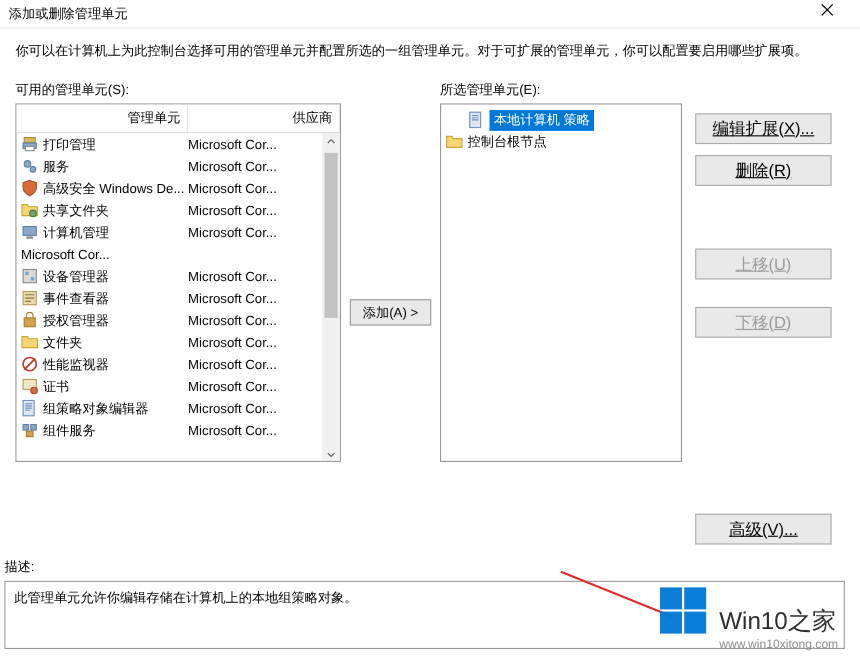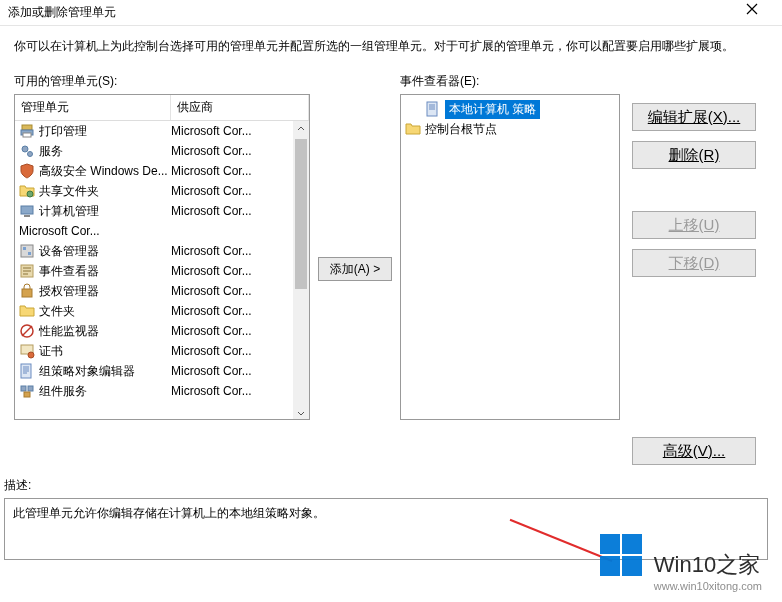--- a/index.html
+++ b/index.html
@@ -48,20 +48,21 @@
 }
 .listhead {
   display:flex;
   background:#fff;
   border-bottom:1px solid #ddd;
 }
 .listhead div {
   padding:4px 6px;
   font-size:12px;
   border-right:1px solid #e3e3e3;
+  text-align:right;
 }
 .col1 { width: 156px; }
 .col2 { flex:1; }
 .listbody { height: calc(100% - 24px); overflow:hidden; position:relative;}
 .row {
   display:flex; align-items:center;
   height:20px;
   padding-left:4px;
 }
 .row .cell1 { width:152px; display:flex; align-items:center; gap:4px; white-space:nowrap; overflow:hidden;}
@@ -95,21 +96,21 @@
   width: 74px; height:24px;
   border:1px solid #999; background:#e9e9e9;
   font-size:12px;
 }
 .sidebtn {
   height:28px;
   border:1px solid #aaa; background:#e9e9e9;
   font-size:15px;
   text-decoration:underline;
 }
-.sidebtn.disabled { color:#9a9a9a; }
+.sidebtn.disabled { color:#9a9a9a;margin-top:15px; }
 .gap20 { height:22px; }
 .gap-big { height:140px; }
 
 .desc-section { padding: 6px 14px 10px 4px; }
 .descbox {
   border:1px solid #999;
   padding:6px 8px;
   height:62px;
   font-size:12px;
 }
@@ -339,21 +340,21 @@
         </div>
       </div>
     </div>
   </div>
 
   <div class="col-mid">
     <button class="midbtn">添加(A) &gt;</button>
   </div>
 
   <div class="col-tree">
-    <span class="label">事件查看器(E):</span>
+    <span class="label">所选管理单元(E):</span>
     <div class="treebox">
       <div class="tree-row tree-indent1">
         <svg class="ic-file" viewBox="0 0 16 16">
           <rect x="2" y="1" width="10" height="14" fill="#dce6f4" stroke="#6b8bc0"></rect>
           <path d="M4 4h6M4 6h6M4 8h6" stroke="#6b8bc0"></path>
         </svg>
         <span class="tree-sel">本地计算机 策略</span>
       </div>
       <div class="tree-row tree-indent0">
         <svg class="ic-folder" viewBox="0 0 16 16">

